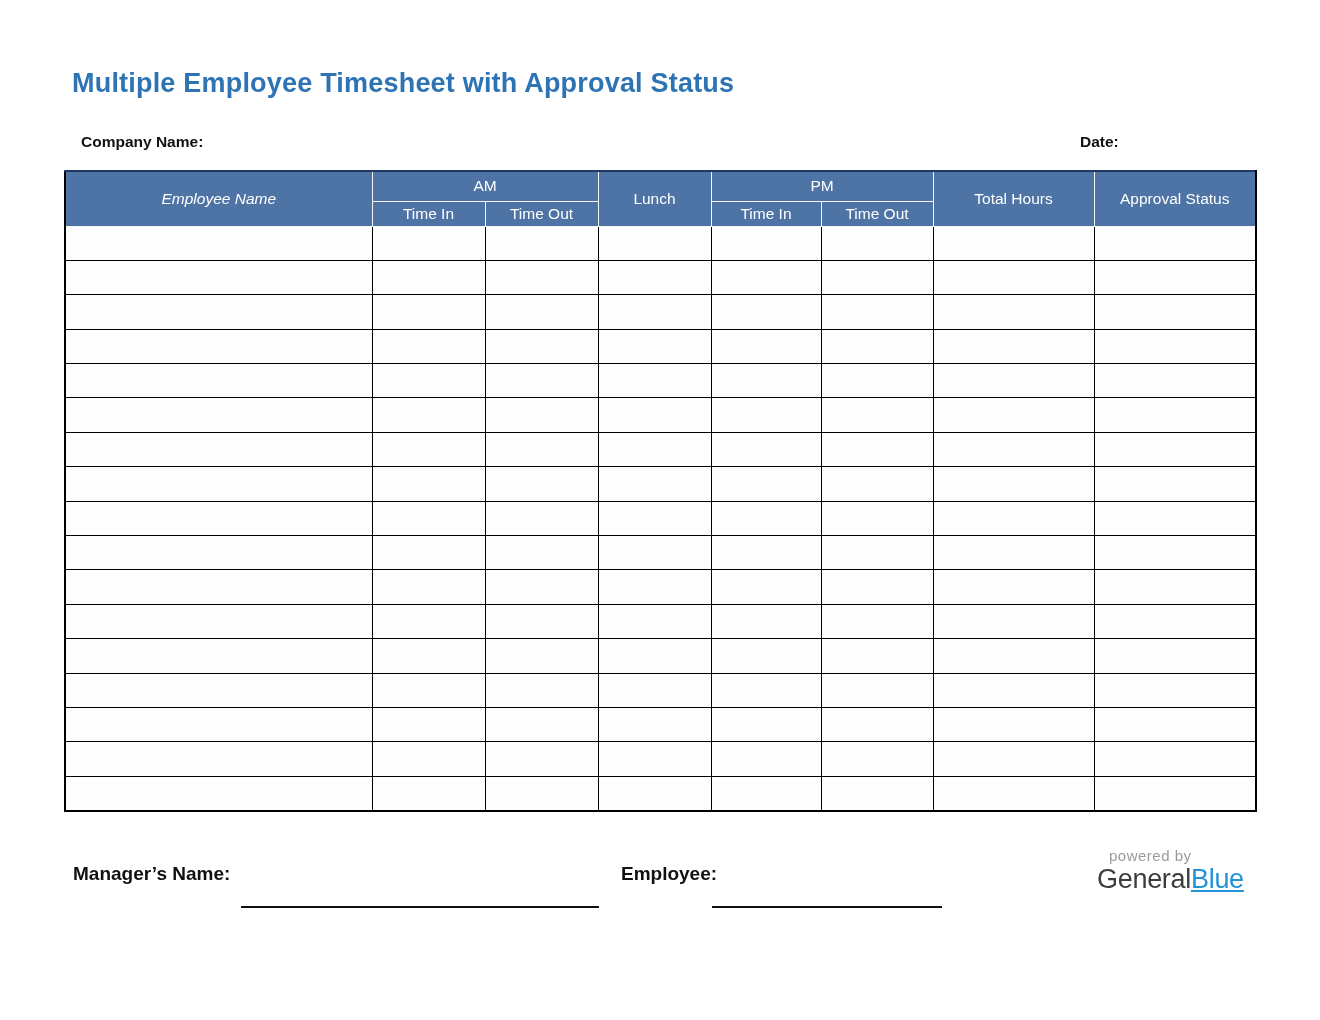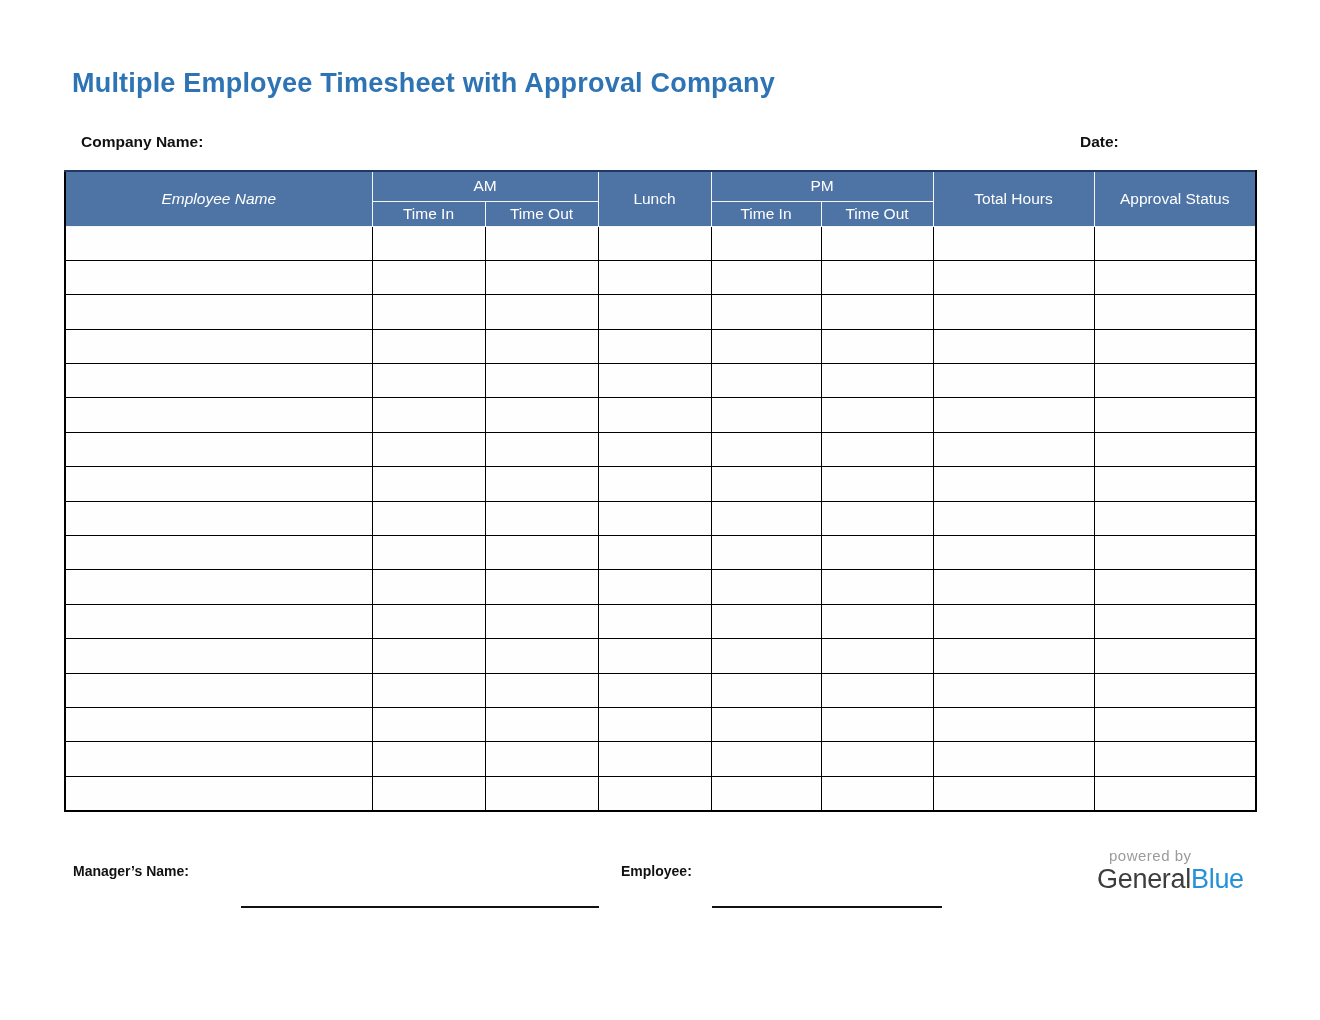--- a/index.html
+++ b/index.html
@@ -62,21 +62,21 @@
   table.timesheet tbody td {
     border: 1px solid #000;
     height: 34.4px;
     background: #fefefe;
   }
   table.timesheet tbody tr:first-child td { border-top: 1.5px solid #000; }
 
   .footer-label {
     position: absolute;
     top: 863px;
-    font-size: 14px;
+    font-size: 19px;
     font-weight: bold;
     color: #111;
   }
   .footer-label.manager { left: 73px; }
   .footer-label.signature { left: 621px; }
   .fill-line {
     position: absolute;
     top: 906px;
     border-bottom: 2px solid #111;
     height: 0;
@@ -96,28 +96,28 @@
     color: #9b9b9b;
     letter-spacing: 0.5px;
     margin-left: 12px;
   }
   .brand {
     font-size: 27px;
     letter-spacing: -0.3px;
     white-space: nowrap;
   }
   .brand .general { color: #3d3d3d; }
-  .brand .blue { font-weight: normal; }
+  .brand .blue { font-weight: normal; text-decoration: underline; }
 </style>
 </head>
 <body>
 
 <div class="page">
 
-  <h1 class="doc-title" style="color:#2E74B5;">Multiple Employee Timesheet with Approval Company</h1>
+  <h1 class="doc-title" style="color:#2E74B5;">Multiple Employee Timesheet with Approval Status</h1>
 
   <div class="field-label company">
     <span>Company Name:</span>
     <span class="field-value"></span>
   </div>
 
   <div class="field-label date">
     <span>Date:</span>
     <span class="field-value"></span>
   </div>

